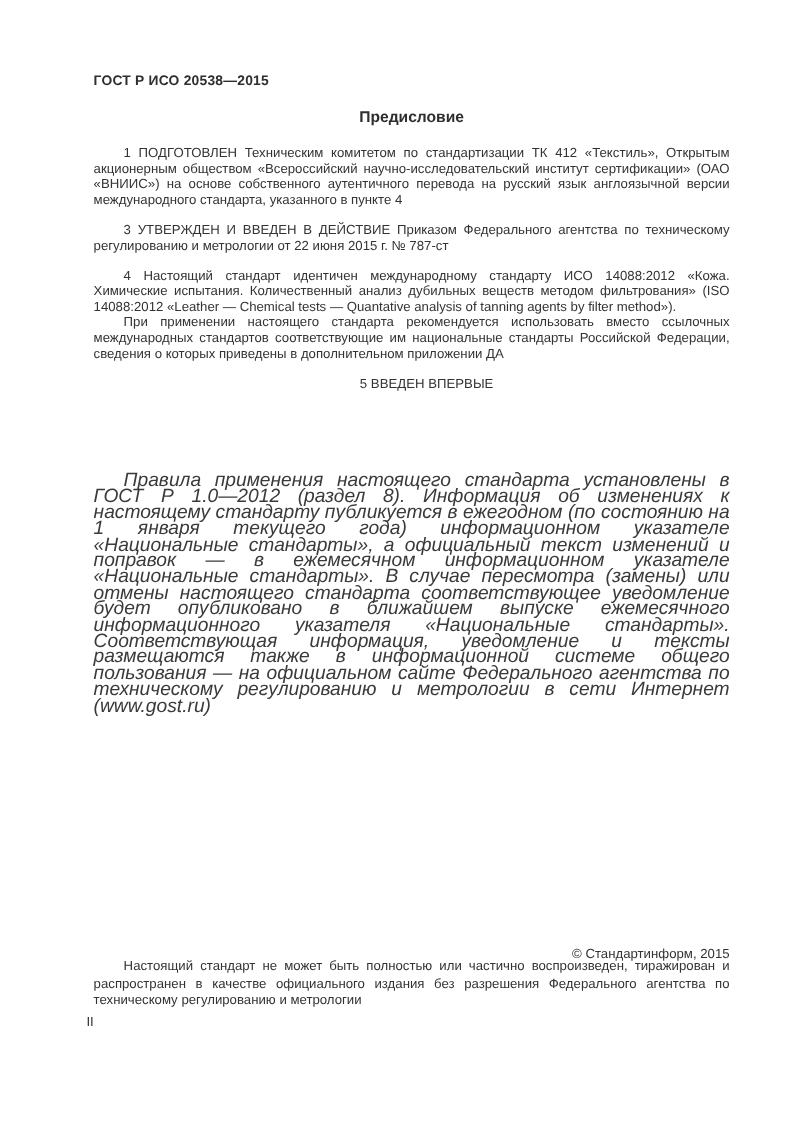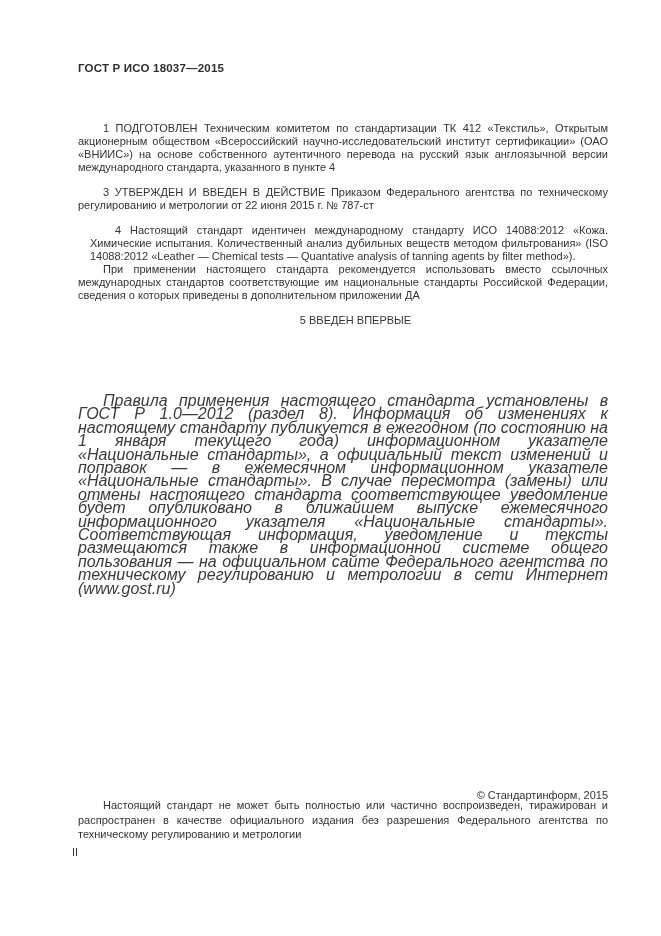--- a/index.html
+++ b/index.html
@@ -44,21 +44,20 @@
     font-size: 11px;
     line-height: 13px;
   }
   .para {
     margin: 0 0 12px 0;
     text-indent: 25px;
     text-align: justify;
   }
   .para.tight {
     margin-bottom: 0;
-    margin-left: 12px;
   }
   .para.plain {
     text-align: center;
   }
   .legal-note {
     position: absolute;
     top: 394px;
     left: 78px;
     width: 530px;
     font-size: 16px;
@@ -92,22 +91,23 @@
     left: 72px;
     font-size: 11px;
     color: #333333;
   }
 </style>
 </head>
 <body>
 
 <div class="page">
 
-  <div class="doc-header">ГОСТ Р ИСО 18037—2015</div>
+  <div class="doc-header">ГОСТ Р ИСО 20538—2015</div>
 
+  <h1 class="doc-title">Предисловие</h1>
 
   <div class="foreword">
     <p class="para">1 ПОДГОТОВЛЕН Техническим комитетом по стандартизации ТК 412 «Текстиль», Открытым акционерным обществом «Всероссийский научно-исследовательский институт сертификации» (ОАО «ВНИИС») на основе собственного аутентичного перевода на русский язык англоязычной версии международного стандарта, указанного в пункте 4</p>
     <p class="para">3 УТВЕРЖДЕН И ВВЕДЕН В ДЕЙСТВИЕ Приказом Федерального агентства по техническому регулированию и метрологии от 22 июня 2015 г. № 787-ст</p>
     <p class="para tight">4 Настоящий стандарт идентичен международному стандарту ИСО 14088:2012 «Кожа. Химические испытания. Количественный анализ дубильных веществ методом фильтрования» (ISO 14088:2012 «Leather — Chemical tests — Quantative analysis of tanning agents by filter method»).</p>
     <p class="para">При применении настоящего стандарта рекомендуется использовать вместо ссылочных международных стандартов соответствующие им национальные стандарты Российской Федерации, сведения о которых приведены в дополнительном приложении ДА</p>
     <p class="para plain">5 ВВЕДЕН ВПЕРВЫЕ</p>
   </div>
 
   <div class="legal-note">Правила применения настоящего стандарта установлены в ГОСТ Р 1.0—2012 (раздел 8). Информация об изменениях к настоящему стандарту публикуется в ежегодном (по состоянию на 1 января текущего года) информационном указателе «Национальные стандарты», а официальный текст изменений и поправок — в ежемесячном информационном указателе «Национальные стандарты». В случае пересмотра (замены) или отмены настоящего стандарта соответствующее уведомление будет опубликовано в ближайшем выпуске ежемесячного информационного указателя «Национальные стандарты». Соответствующая информация, уведомление и тексты размещаются также в информационной системе общего пользования — на официальном сайте Федерального агентства по техническому регулированию и метрологии в сети Интернет (www.gost.ru)</div>

